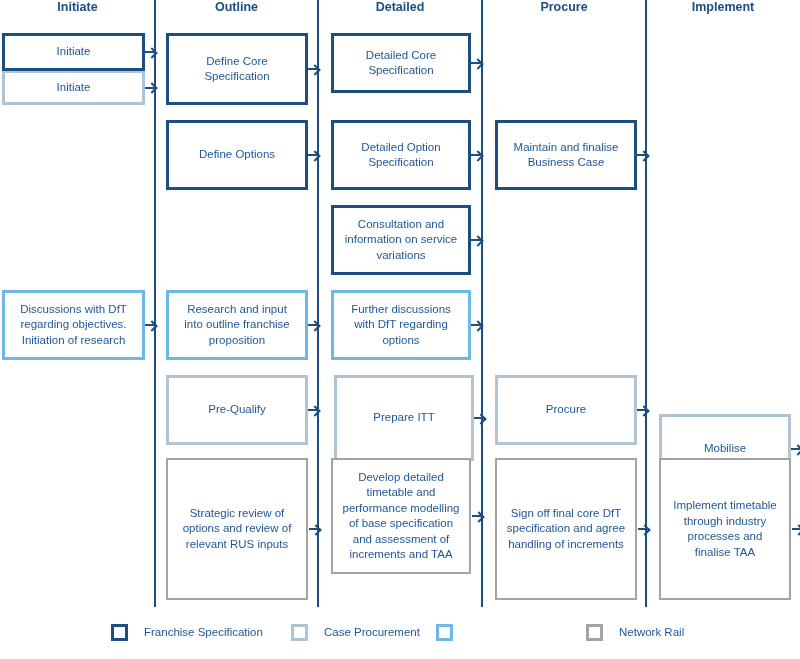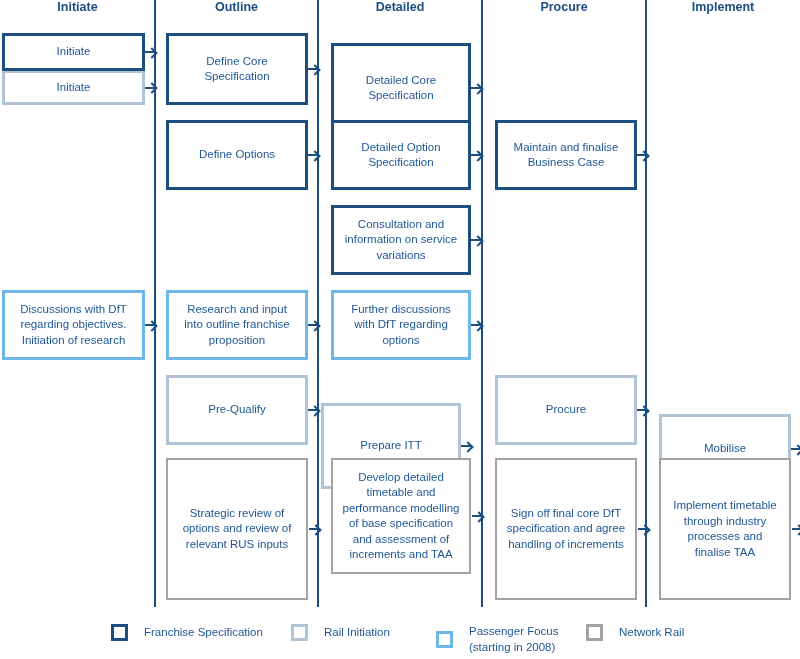--- a/index.html
+++ b/index.html
@@ -67,21 +67,21 @@
     <span class="arrow"></span>
   </div>
   <div class="box cat-procurement" style="left:2px;top:70px;width:143px;height:35px;">
     <span>Initiate</span>
     <span class="arrow"></span>
   </div>
   <div class="box cat-franchise" style="left:166px;top:33px;width:142px;height:72px;">
     <span>Define Core Specification</span>
     <span class="arrow"></span>
   </div>
-  <div class="box cat-franchise" style="left:331px;top:43px;width:140px;height:90px;justify-content:flex-end;">
+  <div class="box cat-franchise" style="left:331px;top:33px;width:140px;height:60px;justify-content:flex-end;">
     <span>Detailed Core Specification</span>
     <span class="arrow"></span>
   </div>
 
   <div class="box cat-franchise" style="left:166px;top:120px;width:142px;height:70px;">
     <span>Define Options</span>
     <span class="arrow"></span>
   </div>
   <div class="box cat-franchise" style="left:331px;top:120px;width:140px;height:70px;">
     <span>Detailed Option Specification</span>
@@ -107,21 +107,21 @@
   </div>
   <div class="box cat-passenger" style="left:331px;top:290px;width:140px;height:70px;">
     <span>Further discussions with DfT regarding options</span>
     <span class="arrow"></span>
   </div>
 
   <div class="box cat-procurement" style="left:166px;top:375px;width:142px;height:70px;">
     <span>Pre-Qualify</span>
     <span class="arrow"></span>
   </div>
-  <div class="box cat-procurement" style="left:321px;top:375px;width:140px;height:86px;margin-top:28px;">
+  <div class="box cat-procurement" style="left:334px;top:375px;width:140px;height:86px;">
     <span>Prepare ITT</span>
     <span class="arrow"></span>
   </div>
   <div class="box cat-procurement" style="left:495px;top:375px;width:142px;height:70px;">
     <span>Procure</span>
     <span class="arrow"></span>
   </div>
   <div class="box cat-procurement" style="left:659px;top:375px;width:132px;height:70px;margin-top:39px;">
     <span>Mobilise</span>
     <span class="arrow"></span>
@@ -143,27 +143,23 @@
     <span>Implement timetable through industry processes and finalise TAA</span>
     <span class="arrow"></span>
   </div>
 
   <div class="legend-item" style="left:111px;top:623px;">
     <span class="legend-swatch sw-franchise"></span>
     <span class="legend-label">Franchise Specification</span>
   </div>
   <div class="legend-item" style="left:291px;top:623px;">
     <span class="legend-swatch sw-procurement"></span>
-    <span class="legend-label">Rail Initiation</span>
+    <span class="legend-label">Case Procurement</span>
   </div>
   <div class="legend-item" style="left:436px;top:623px;">
     <span class="legend-swatch sw-passenger"></span>
-    <span class="legend-label">
-      <span>Passenger Focus</span><br>
-      <span>(starting in 2008)</span>
-    </span>
   </div>
   <div class="legend-item" style="left:586px;top:623px;">
     <span class="legend-swatch sw-network"></span>
     <span class="legend-label">Network Rail</span>
   </div>
 
 </div>
 
 </body></html>

